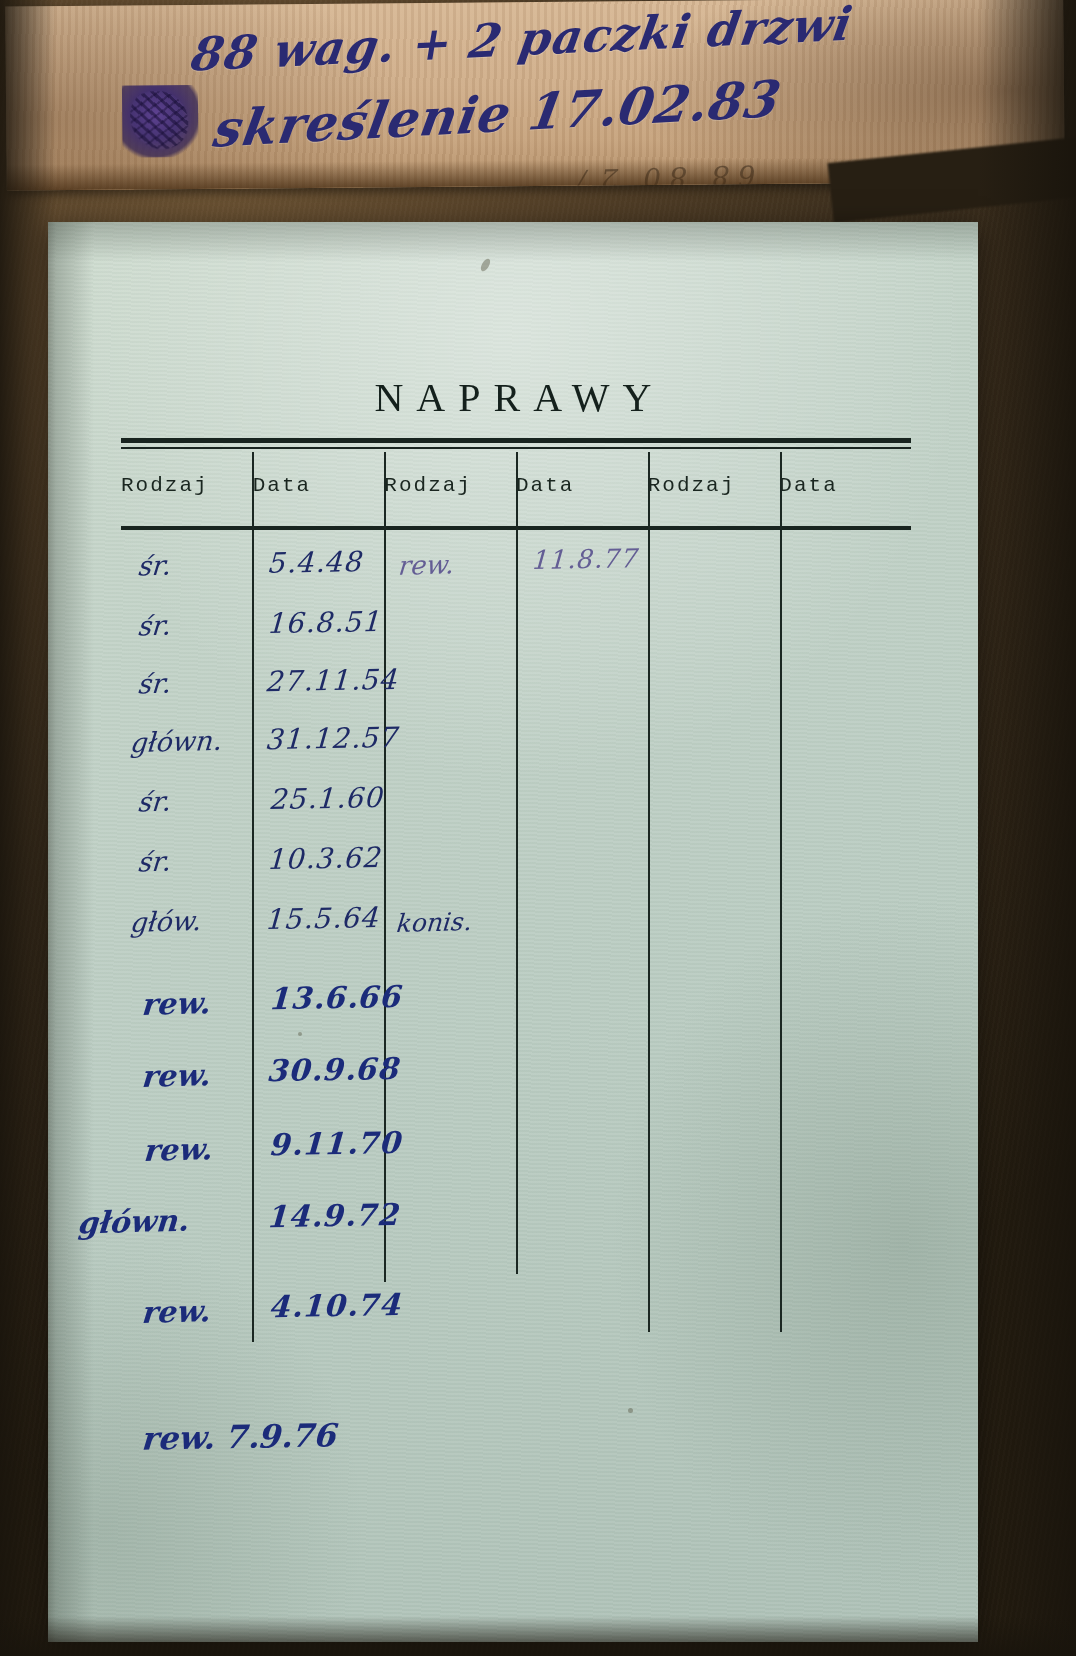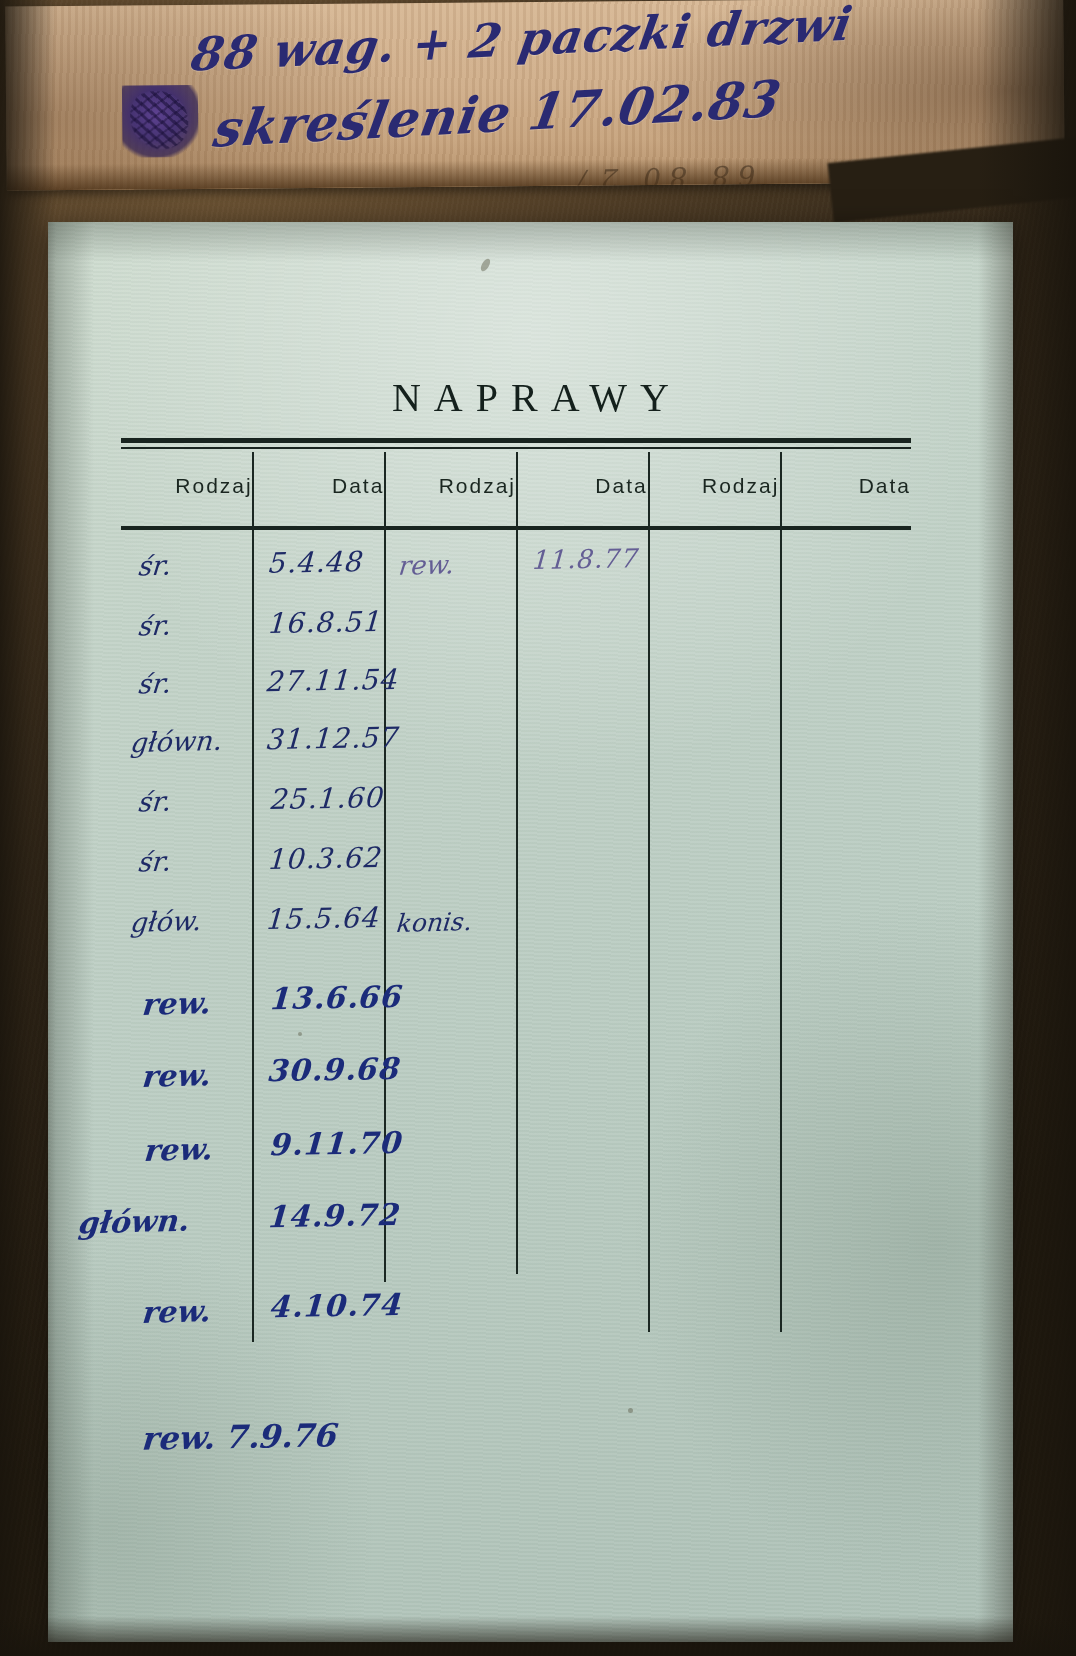--- a/index.html
+++ b/index.html
@@ -128,21 +128,20 @@
   
   .card {
     position: absolute;
     left: 48px;
     top: 222px;
     width: 930px;
     height: 1420px;
     background:
       linear-gradient(160deg, #cfdcd0 0%, #c3d3c8 25%, #b9cbc1 60%, #adc0b6 100%);
     box-shadow: 0 6px 26px rgba(0,0,0,.5);
-    padding-left: 35px;
   }
   .card::before {
     content: "";
     position: absolute;
     inset: 0;
     background:
       radial-gradient(ellipse 70% 45% at 50% 8%, rgba(255,255,255,.35), rgba(255,255,255,0) 70%),
       radial-gradient(ellipse 45% 35% at 92% 72%, rgba(90,110,95,.22), rgba(90,110,95,0) 70%),
       radial-gradient(ellipse 40% 30% at 6% 92%, rgba(90,110,95,.20), rgba(90,110,95,0) 70%),
       repeating-linear-gradient(3deg, rgba(255,255,255,.05) 0 2px, rgba(120,140,125,.05) 2px 4px);
@@ -201,25 +200,25 @@
   .head-row {
     position: absolute;
     top: 18px;
     left: 0;
     width: 100%;
     height: 66px;
     display: flex;
   }
   .head-cell {
     flex: 1 1 0;
-    text-align: right;
+    text-align: left;
     font-size: 21px;
     letter-spacing: 2px;
     color: #1a2620;
-    font-family: Liberation Sans, sans-serif;
+    font-family: Liberation Mono, monospace;
     padding-top: 18px;
     box-sizing: border-box;
   }
   .vline {
     position: absolute;
     width: 2px;
     background: #1b2722;
     top: 14px;
   }
   .v1 { left: 131px; height: 890px; }

